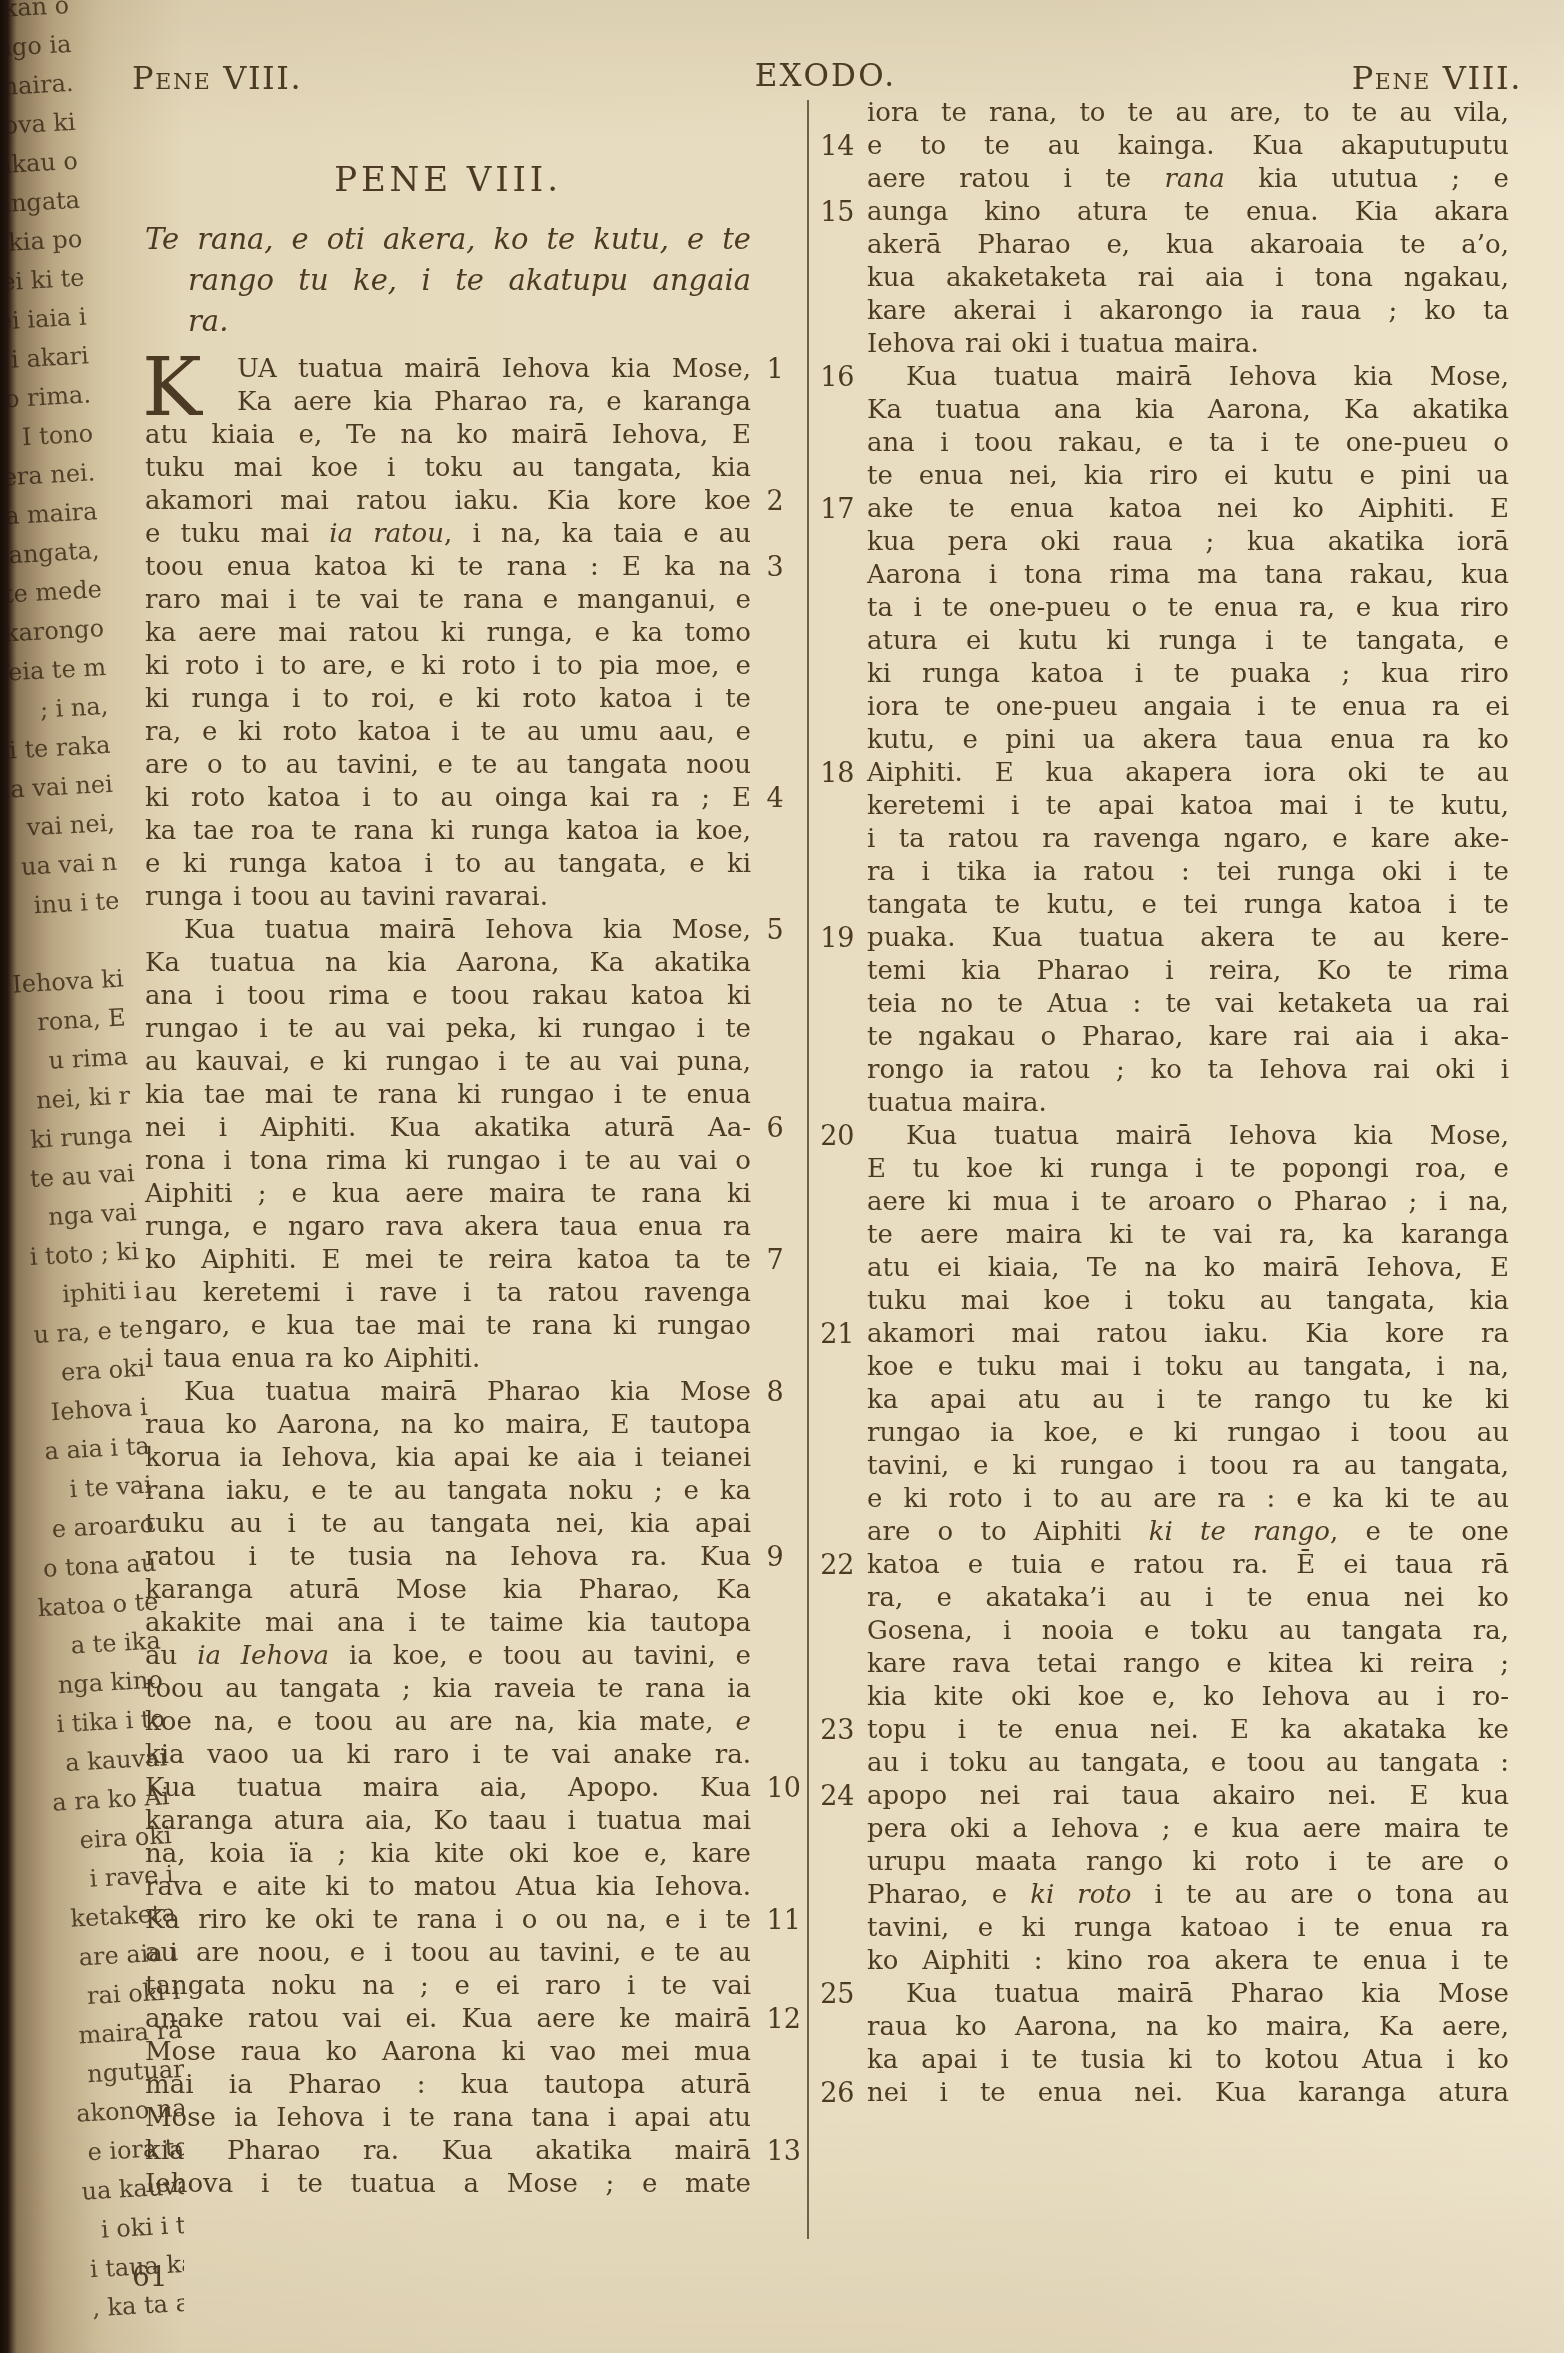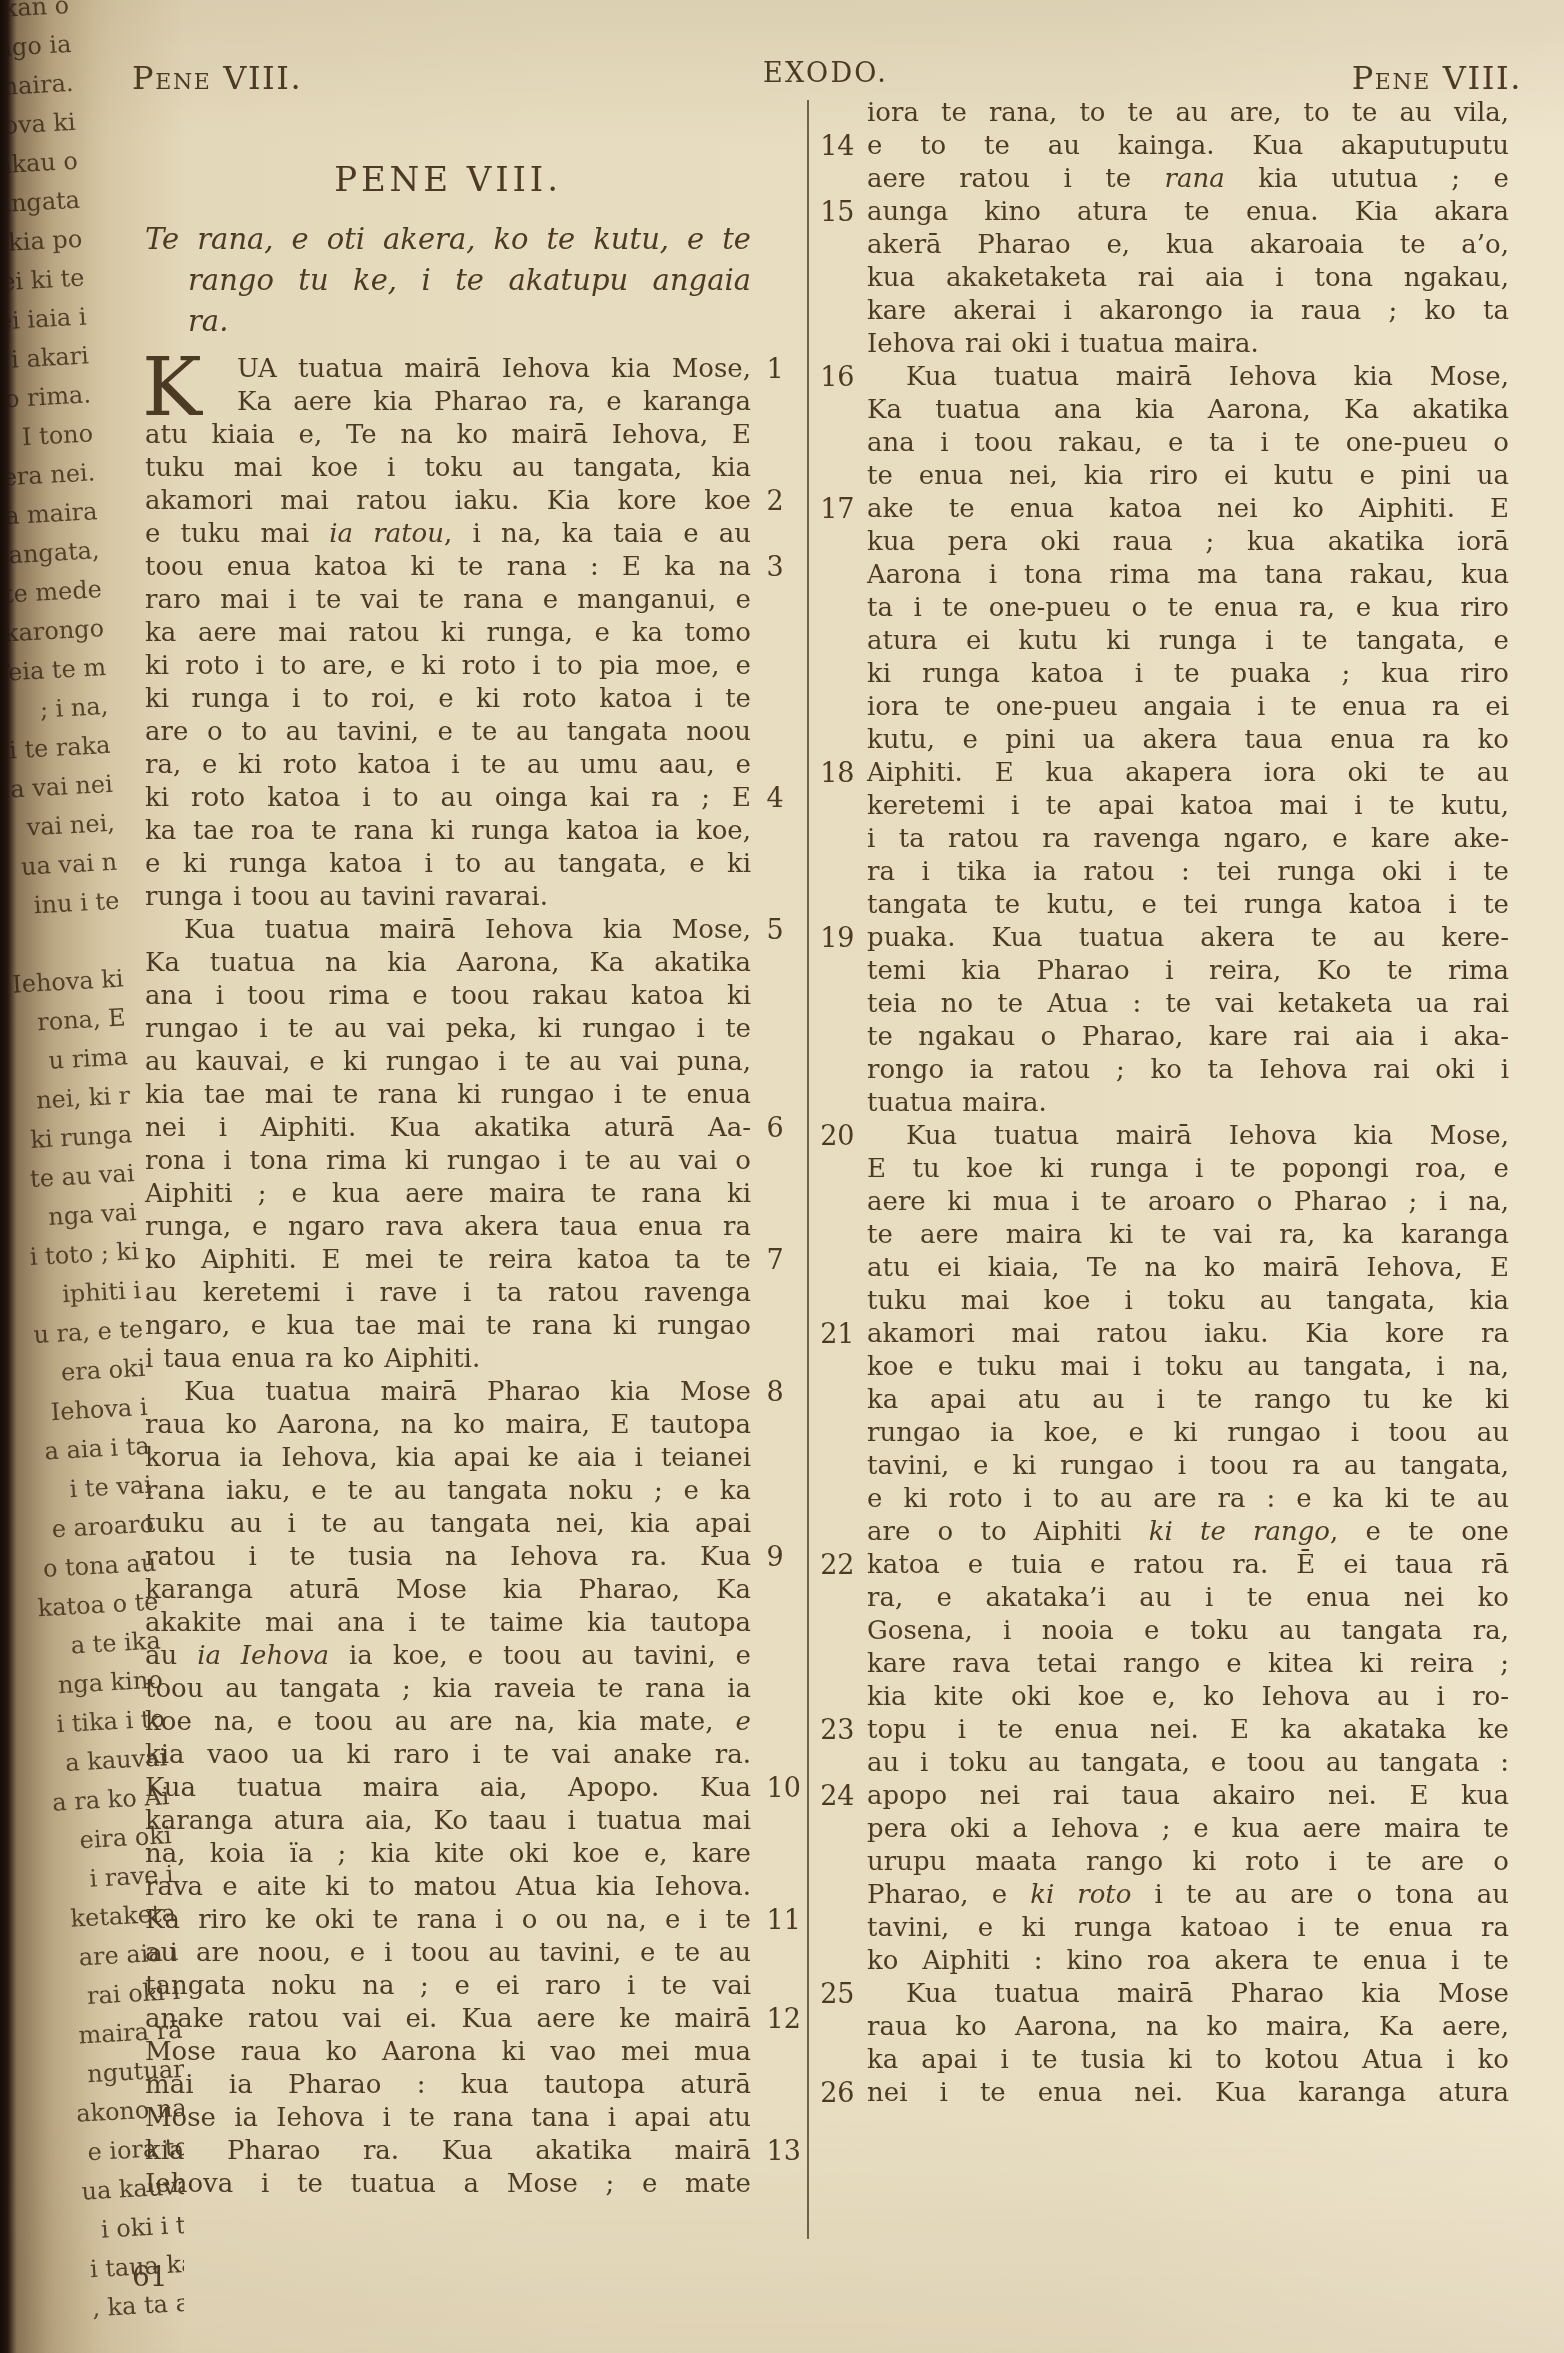--- a/index.html
+++ b/index.html
@@ -17,21 +17,21 @@
   
   .gutter-wrap{position:absolute;left:0;top:0;width:184px;height:2354px;overflow:hidden;z-index:3;}
   .gutter-frags{position:absolute;left:-100px;top:-14px;width:168px;
     transform:rotate(-3.2deg);transform-origin:top right;}
   .frag{height:39px;line-height:39px;font-size:24px;text-align:right;color:#4e3c28;white-space:nowrap;}
   .gutter-shade{position:absolute;left:0;top:0;width:184px;height:2354px;z-index:4;
     background:linear-gradient(90deg, rgba(20,12,6,.35) 0%, rgba(90,65,40,.18) 47px, rgba(150,120,80,.10) 94px, rgba(200,180,140,0) 100%);}
   
   .header{position:absolute;left:129px;top:59px;width:1393px;height:50px;z-index:6;}
   .h-left{position:absolute;left:3.1px;top:0;font-variant:small-caps;font-size:32px;letter-spacing:1.6px;}
-  .h-center{position:absolute;left:50%;transform:translateX(-50%);top:-1.6px;font-size:27px;letter-spacing:2.3px;}
+  .h-center{position:absolute;left:50%;transform:translateX(-50%);top:-1.6px;font-size:31px;letter-spacing:2.3px;}
   .h-right{position:absolute;right:0;top:0;font-variant:small-caps;font-size:32px;letter-spacing:1.6px;}
   
   .col-divider{position:absolute;left:807px;top:100px;width:2.3px;height:2139px;background:#54422c;opacity:.8;z-index:6;}
   .leftcol{position:absolute;left:145px;top:149px;width:606px;z-index:6;}
   .rightcol{position:absolute;left:867px;top:96px;width:642px;z-index:6;}
   .chap-title{font-size:34px;letter-spacing:3.9px;text-align:center;height:42px;line-height:42px;margin-top:9.4px;}
   .summary{margin-top:19px;margin-bottom:10px;font-style:italic;font-size:29px;}
   .summary .sline{height:41px;line-height:41px;text-align:justify;text-align-last:justify;overflow:hidden;}
   .summary .sline.s2{padding-left:43px;}
   .summary .sline.s3{padding-left:43px;text-align:left;text-align-last:left;}
@@ -138,22 +138,22 @@
       <div class="line dc">Ka aere kia Pharao ra, e karanga</div>
       <div class="line">atu kiaia e, Te na ko mairā Iehova, E</div>
       <div class="line">tuku mai koe i toku au tangata, kia</div>
       <div class="line">akamori mai ratou iaku.  Kia kore koe<span class="vnum L">2</span></div>
       <div class="line">e tuku mai <i>ia ratou</i>, i na, ka taia e au</div>
       <div class="line">toou enua katoa ki te rana :  E ka na<span class="vnum L">3</span></div>
       <div class="line">raro mai i te vai te rana e manganui, e</div>
       <div class="line">ka aere mai ratou ki runga, e ka tomo</div>
       <div class="line">ki roto i to are, e ki roto i to pia moe, e</div>
       <div class="line">ki runga i to roi, e ki roto katoa i te</div>
+      <div class="line">ra, e ki roto katoa i te au umu aau, e</div>
       <div class="line">are o to au tavini, e te au tangata noou</div>
-      <div class="line">ra, e ki roto katoa i te au umu aau, e</div>
       <div class="line">ki roto katoa i to au oinga kai ra ;  E<span class="vnum L">4</span></div>
       <div class="line">ka tae roa te rana ki runga katoa ia koe,</div>
       <div class="line">e ki runga katoa i to au tangata, e ki</div>
       <div class="line nj">runga i toou au tavini ravarai.</div>
       <div class="line ind">Kua tuatua mairā Iehova kia Mose,<span class="vnum L">5</span></div>
       <div class="line">Ka tuatua na kia Aarona, Ka akatika</div>
       <div class="line">ana i toou rima e toou rakau katoa ki</div>
       <div class="line">rungao i te au vai peka, ki rungao i te</div>
       <div class="line">au kauvai, e ki rungao i te au vai puna,</div>
       <div class="line">kia tae mai te rana ki rungao i te enua</div>

